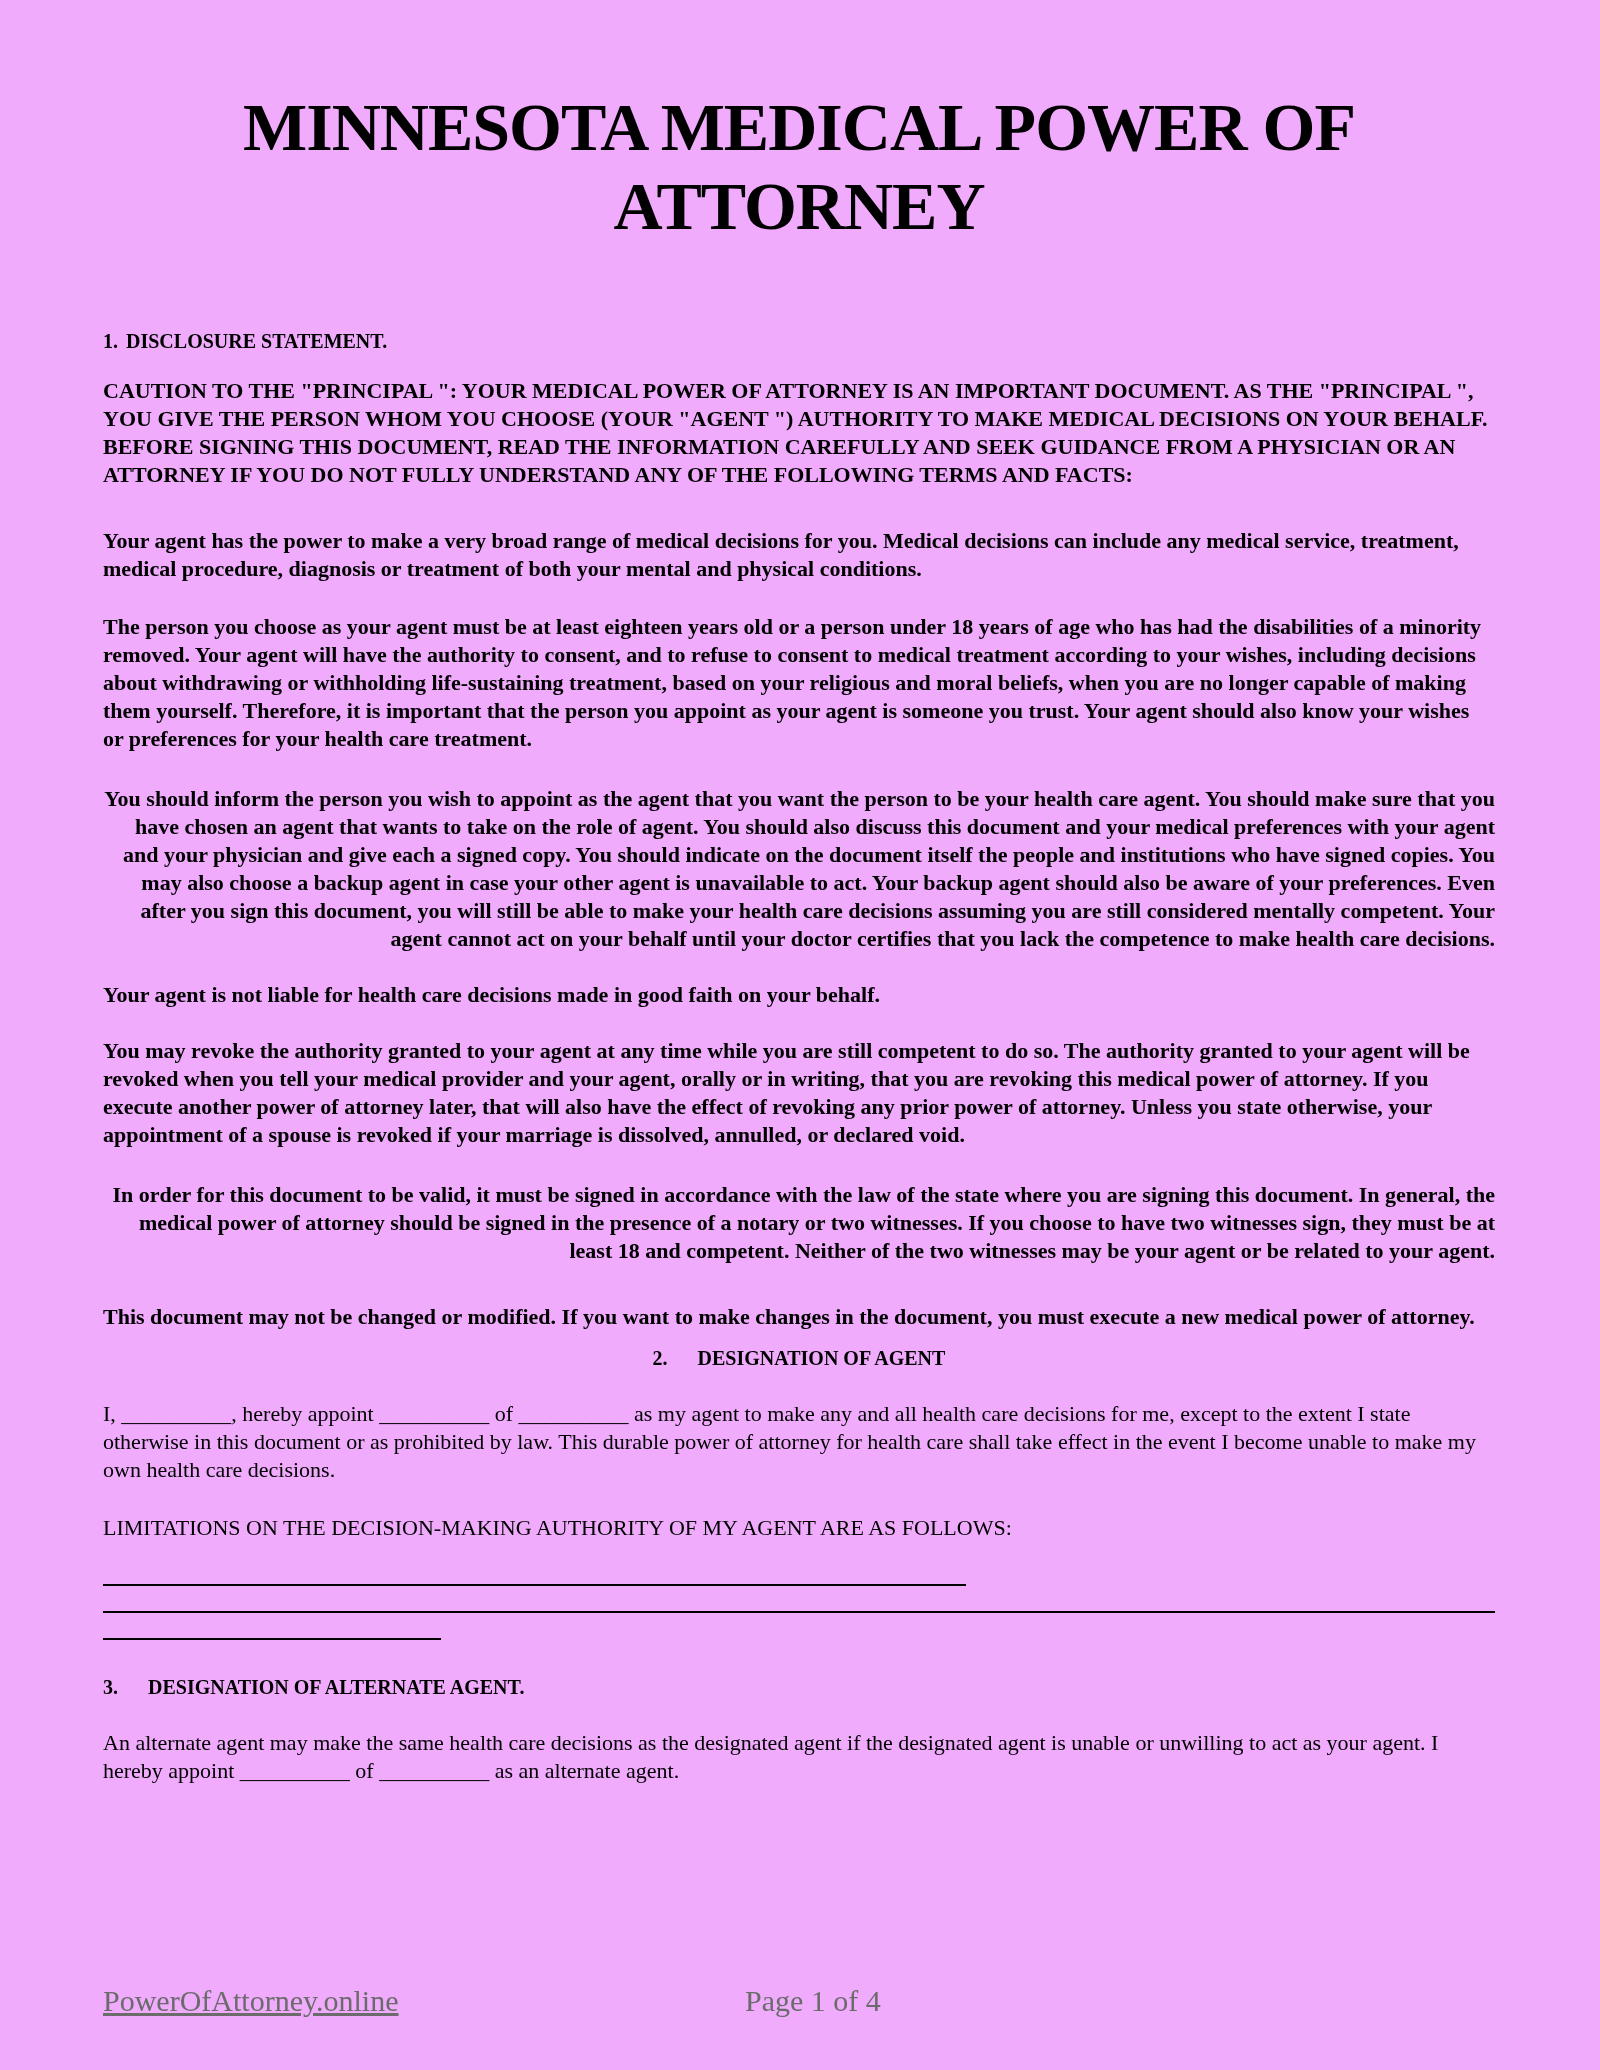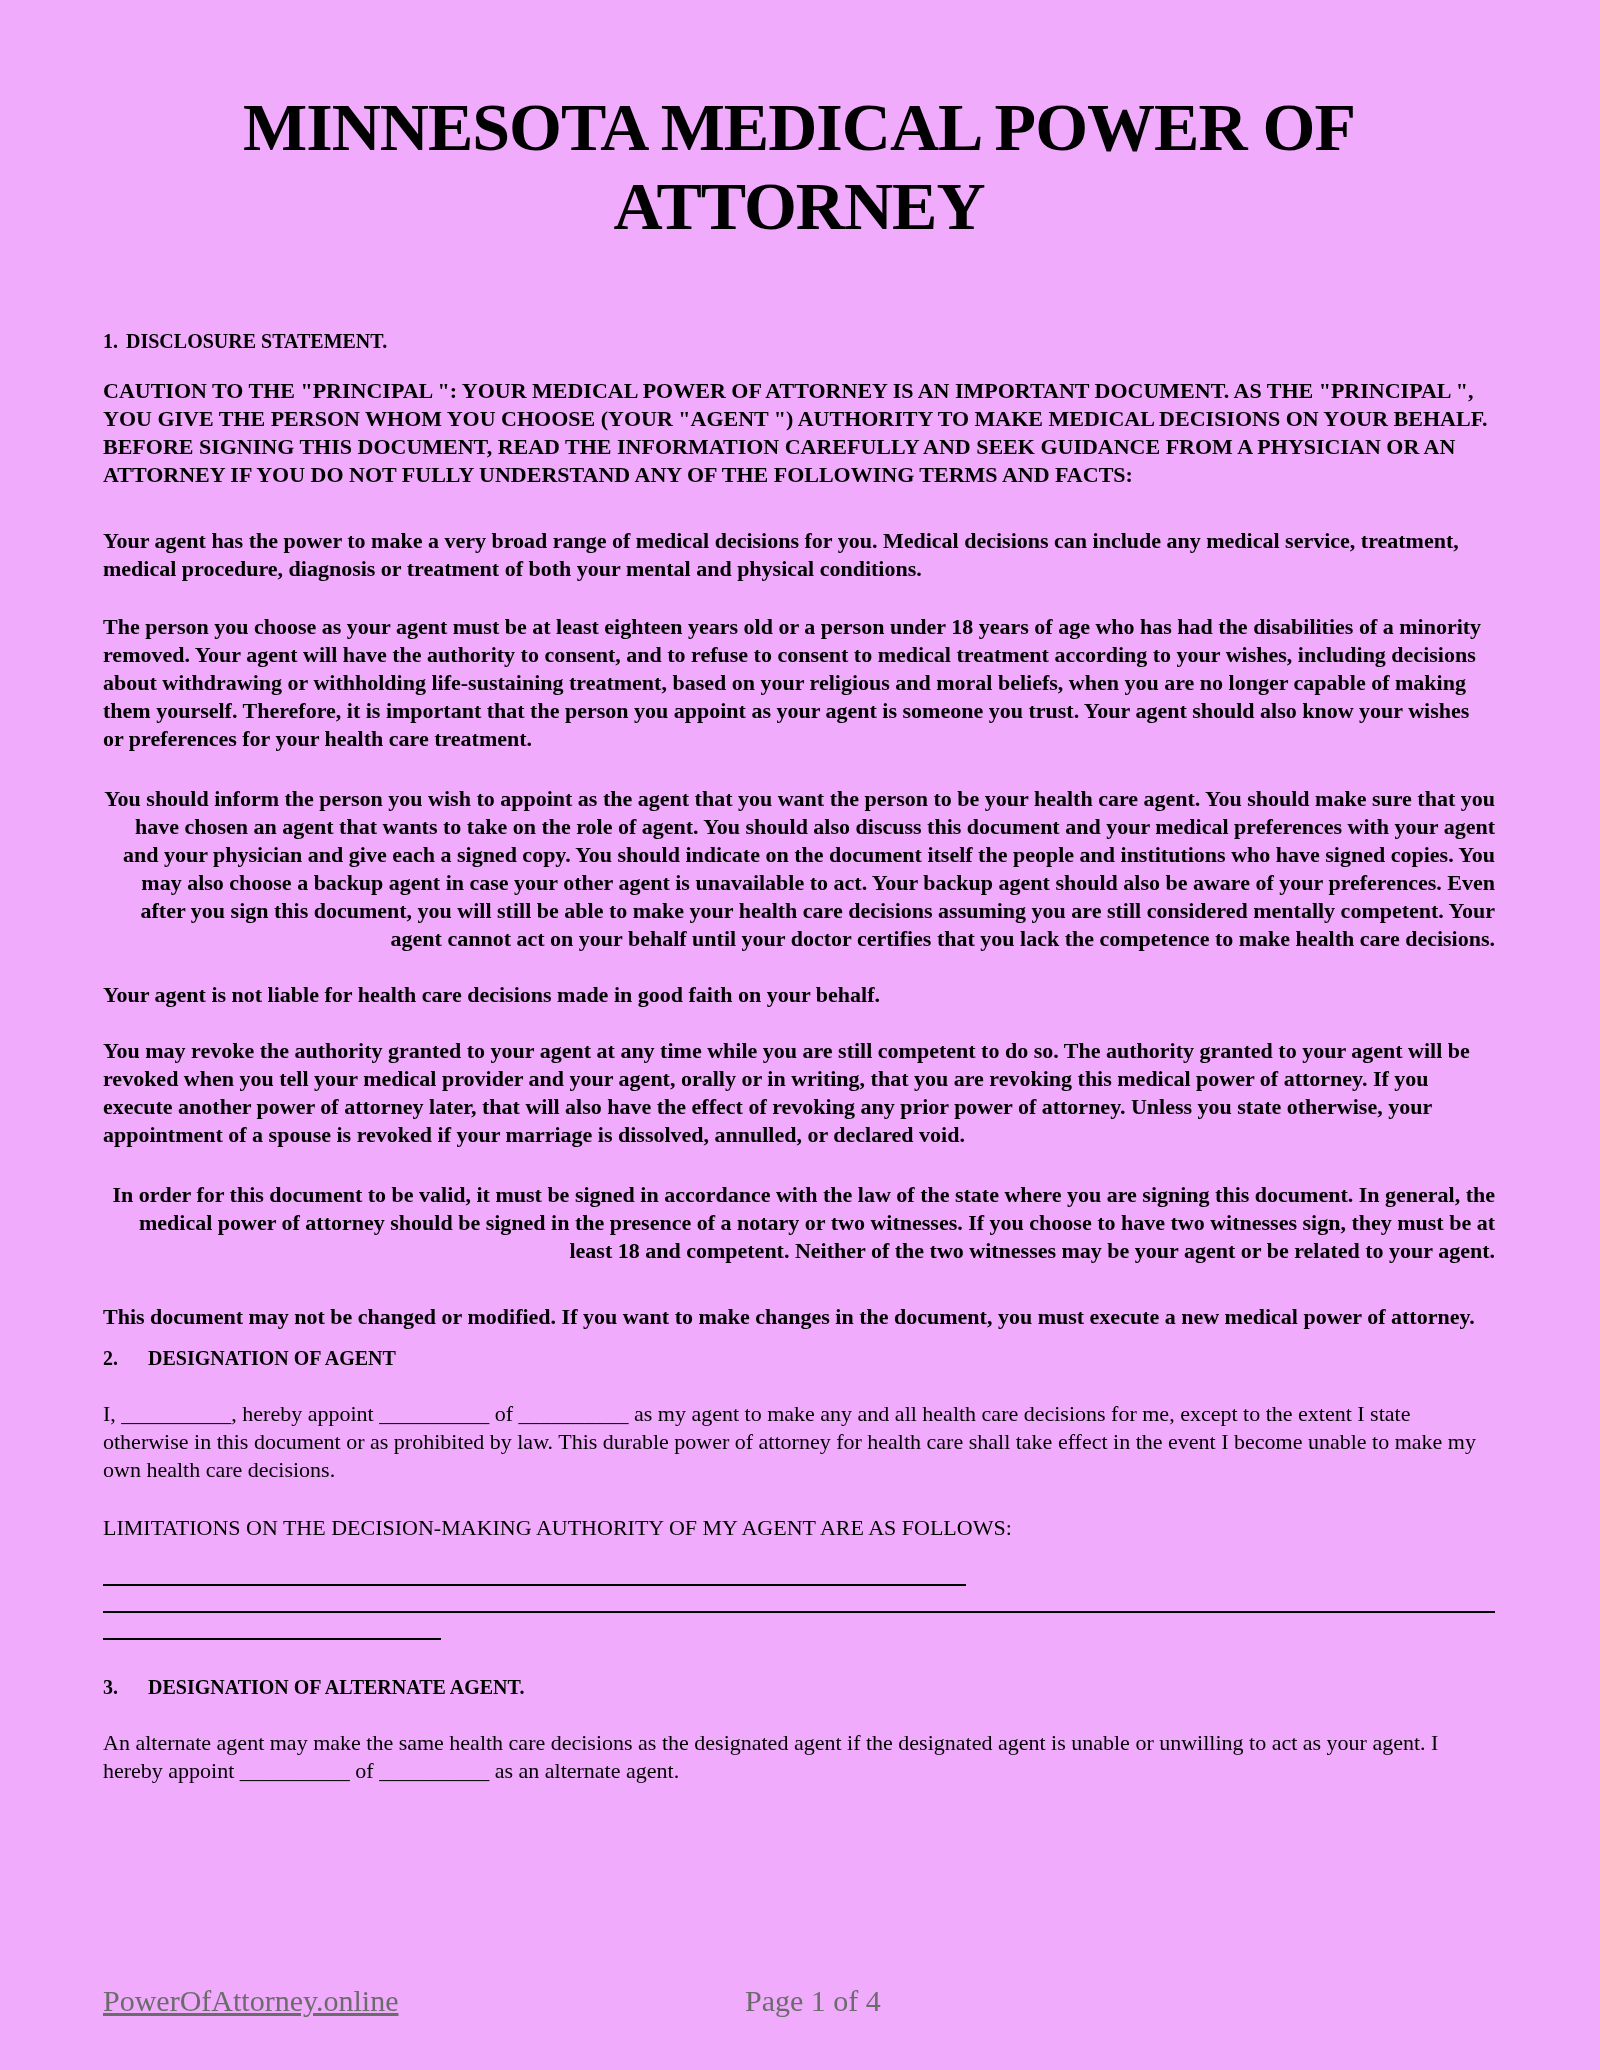--- a/index.html
+++ b/index.html
@@ -31,21 +31,21 @@
   .sec-heading {
     margin: 0;
     font-size: 20px;
     font-weight: bold;
     line-height: 1.15;
   }
   .sec-heading .h-num { display: inline-block; }
   .sec-heading.tabbed .h-num { margin-right: 30px; }
   .sec-heading.plain .h-num { margin-right: 8px; }
   .h1-gap { margin-top: 84px; }
-  .h2-gap { margin-top: 16px; }
+  .h2-gap { margin-top: 16px; text-align: center; }
   .h3-gap { margin-top: 36px; }
   p.para {
     margin: 30px 0 0 0;
     font-size: 22px;
     line-height: 28px;
   }
   p.bold { font-weight: bold; }
   p.mt-24 { margin-top: 24px; }
   p.mt-28 { margin-top: 28px; }
   p.mt-38 { margin-top: 38px; }

